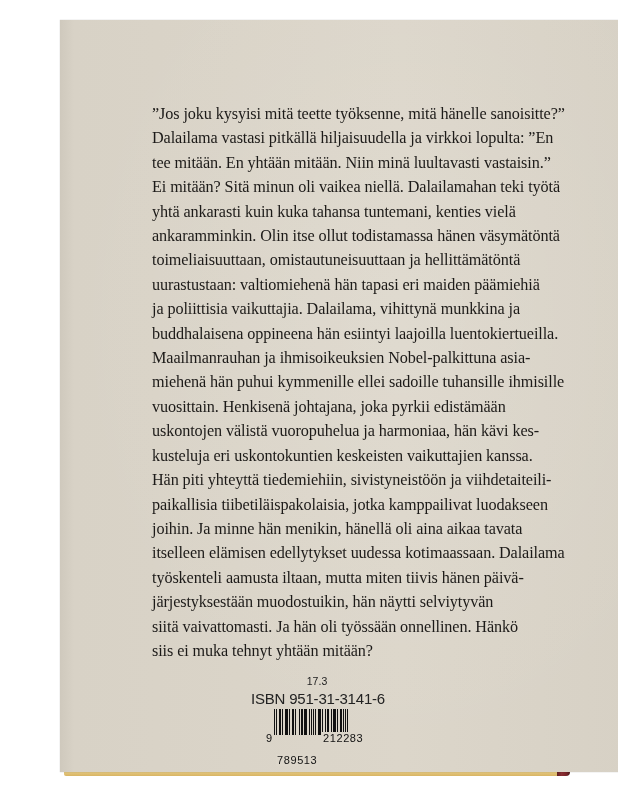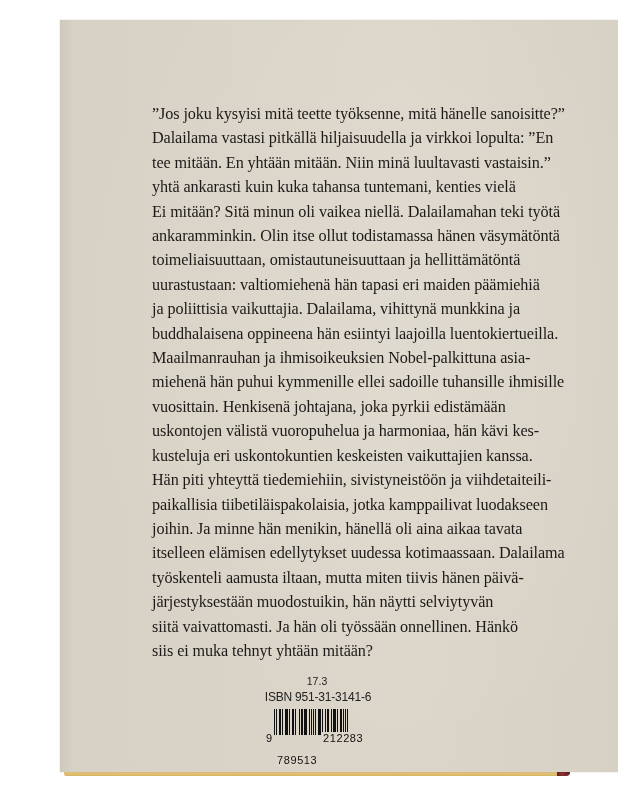--- a/index.html
+++ b/index.html
@@ -32,21 +32,21 @@
     }
     .blurb .line { display: block; white-space: nowrap; }
     .price {
       position: absolute; left: 0; width: 512px; top: 655px;
       text-align: center; font-family: "Liberation Sans", sans-serif;
       font-size: 10.5px; color: #222; padding-left: 2px; box-sizing: border-box;
     }
     .isbn {
       position: absolute; left: 0; width: 512px; top: 670px;
       text-align: center; font-family: "Liberation Sans", sans-serif;
-      font-size: 12px; color: #222; padding-left: 4px; box-sizing: border-box;
+      font-size: 15px; color: #222; padding-left: 4px; box-sizing: border-box;
       letter-spacing: -0.2px;
     }
     .barcode {
       position: absolute; left: 214px; top: 689px; width: 94px; height: 26px;
       display: flex; align-items: stretch;
     }
     .barcode span { display: block; height: 100%; background: #111; }
     .barcode-digits {
       position: absolute; top: 712px; font-family: "Liberation Sans", sans-serif;
       font-size: 11px; color: #111; background: #dcd6ca; padding: 0 1px; line-height: 12px;
@@ -59,22 +59,22 @@
 <body>
 
 <div class="page-edge-bottom"></div>
 <div class="spine"></div>
 
 <div class="cover">
   <div class="blurb">
     <span class="line">”Jos joku kysyisi mitä teette työksenne, mitä hänelle sanoisitte?”</span>
     <span class="line">Dalailama vastasi pitkällä hiljaisuudella ja virkkoi lopulta: ”En</span>
     <span class="line">tee mitään. En yhtään mitään. Niin minä luultavasti vastaisin.”</span>
+    <span class="line">Ei mitään? Sitä minun oli vaikea niellä. Dalailamahan teki työtä</span>
     <span class="line">yhtä ankarasti kuin kuka tahansa tuntemani, kenties vielä</span>
-    <span class="line">Ei mitään? Sitä minun oli vaikea niellä. Dalailamahan teki työtä</span>
     <span class="line">ankaramminkin. Olin itse ollut todistamassa hänen väsymätöntä</span>
     <span class="line">toimeliaisuuttaan, omistautuneisuuttaan ja hellittämätöntä</span>
     <span class="line">uurastustaan: valtiomiehenä hän tapasi eri maiden päämiehiä</span>
     <span class="line">ja poliittisia vaikuttajia. Dalailama, vihittynä munkkina ja</span>
     <span class="line">buddhalaisena oppineena hän esiintyi laajoilla luentokiertueilla.</span>
     <span class="line">Maailmanrauhan ja ihmisoikeuksien Nobel-palkittuna asia-</span>
     <span class="line">miehenä hän puhui kymmenille ellei sadoille tuhansille ihmisille</span>
     <span class="line">vuosittain. Henkisenä johtajana, joka pyrkii edistämään</span>
     <span class="line">uskontojen välistä vuoropuhelua ja harmoniaa, hän kävi kes-</span>
     <span class="line">kusteluja eri uskontokuntien keskeisten vaikuttajien kanssa.</span>

